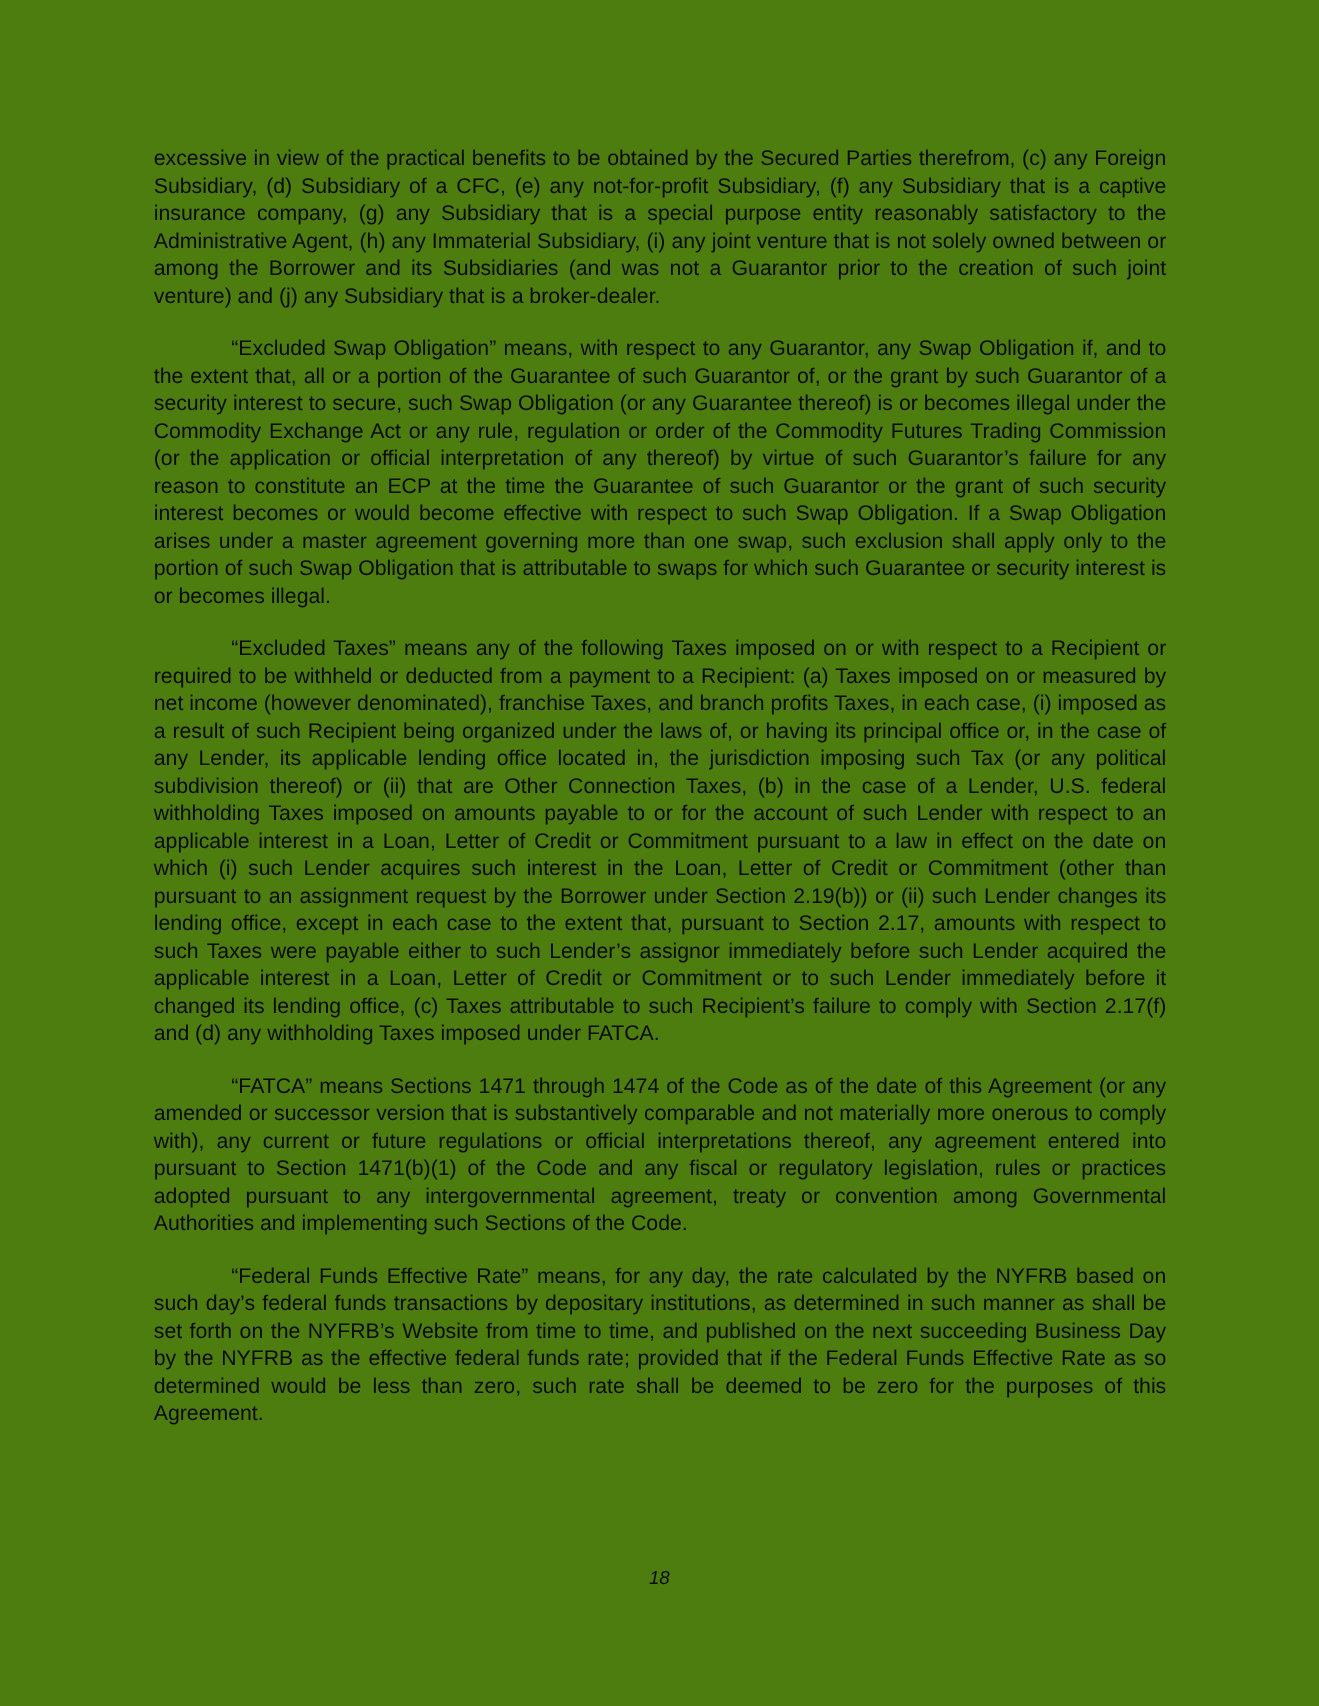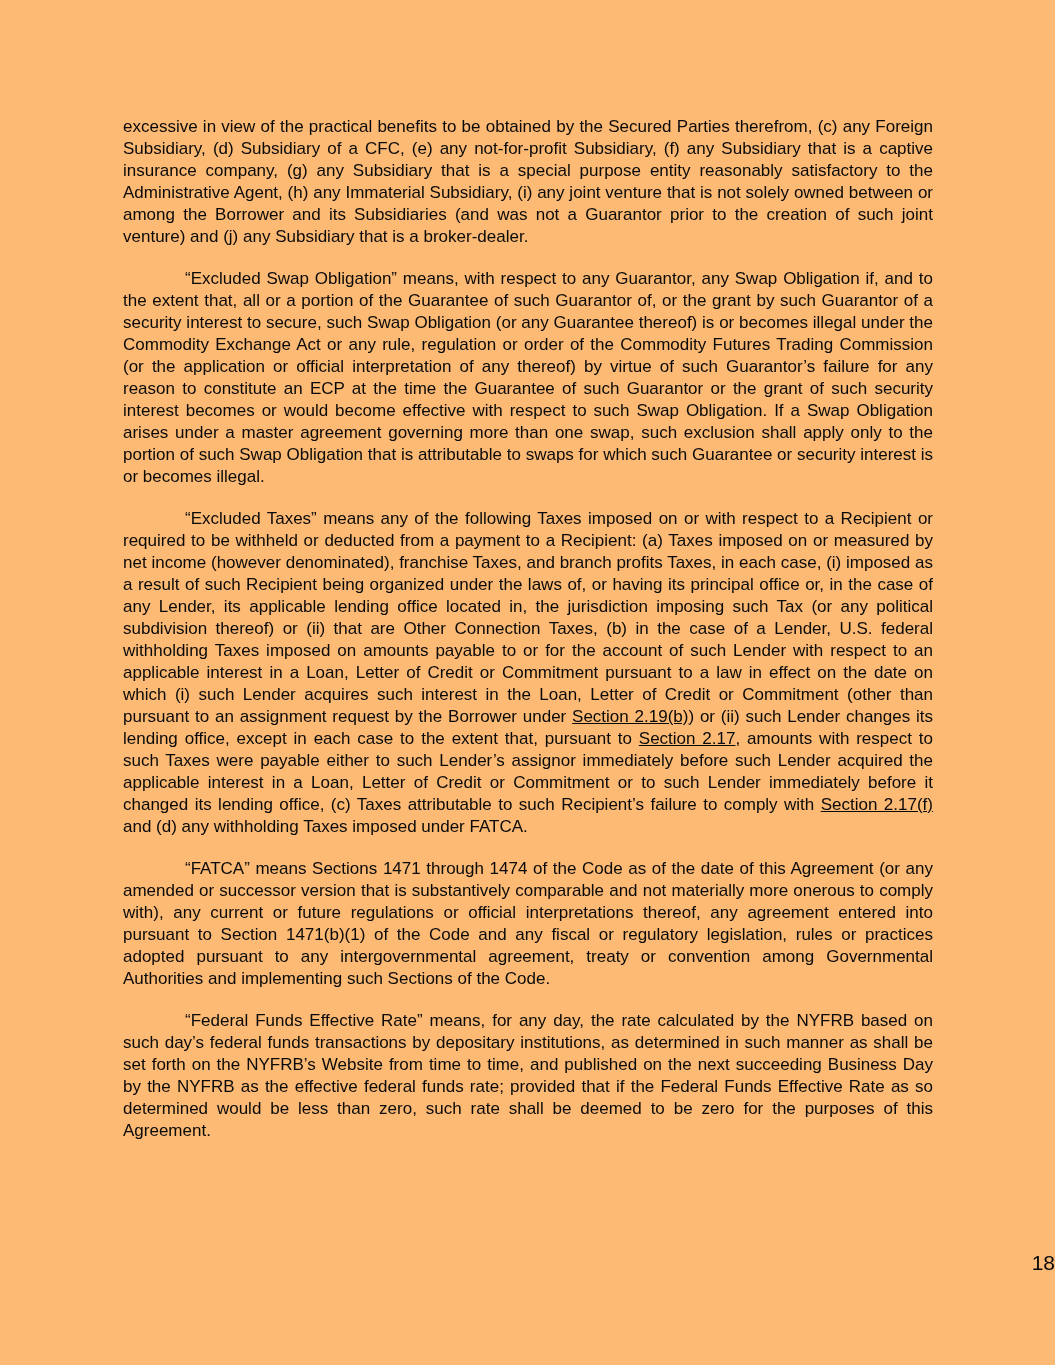--- a/index.html
+++ b/index.html
@@ -4,21 +4,21 @@
 <style>
   html, body {
     margin: 0;
     padding: 0;
     background: #ffffff;
   }
   .page {
     position: relative;
     width: 1055px;
     height: 1365px;
-    background: #fdba74;
+    background: #4d7c0f;
     font-family: "Liberation Sans", sans-serif;
     color: #0a0a0a;
     overflow: hidden;
   }
   .content {
     position: absolute;
     left: 123px;
     top: 116px;
     width: 810px;
     font-size: 17px;
@@ -28,30 +28,30 @@
   p.para {
     margin: 20px 0 0 0;
   }
   p.para:first-child {
     margin-top: 0;
   }
   p.para.indent {
     text-indent: 62px;
   }
   .uline {
-    text-decoration: underline;
   }
   .page-number {
     position: absolute;
     top: 1252px;
     left: 0;
     width: 100%;
-    text-align: right;
-    font-size: 21px;
+    text-align: center;
+    font-size: 15px;
     line-height: 22px;
+    font-style: italic;
   }
 </style>
 </head>
 <body>
 
 <div class="page">
   <div class="content">
       <p class="para"><span>excessive in view of the practical benefits to be obtained by the Secured Parties therefrom, (c) any Foreign Subsidiary, (d) Subsidiary of a CFC, (e) any not-for-profit Subsidiary, (f) any Subsidiary that is a captive insurance company, (g) any Subsidiary that is a special purpose entity reasonably satisfactory to the Administrative Agent, (h) any Immaterial Subsidiary, (i) any joint venture that is not solely owned between or among the Borrower and its Subsidiaries (and was not a Guarantor prior to the creation of such joint venture) and (j) any Subsidiary that is a broker-dealer.</span></p>
       <p class="para indent"><span>“Excluded Swap Obligation” means, with respect to any Guarantor, any Swap Obligation if, and to the extent that, all or a portion of the Guarantee of such Guarantor of, or the grant by such Guarantor of a security interest to secure, such Swap Obligation (or any Guarantee thereof) is or becomes illegal under the Commodity Exchange Act or any rule, regulation or order of the Commodity Futures Trading Commission (or the application or official interpretation of any thereof) by virtue of such Guarantor’s failure for any reason to constitute an ECP at the time the Guarantee of such Guarantor or the grant of such security interest becomes or would become effective with respect to such Swap Obligation. If a Swap Obligation arises under a master agreement governing more than one swap, such exclusion shall apply only to the portion of such Swap Obligation that is attributable to swaps for which such Guarantee or security interest is or becomes illegal.</span></p>
       <p class="para indent"><span>“Excluded Taxes” means any of the following Taxes imposed on or with respect to a Recipient or required to be withheld or deducted from a payment to a Recipient: (a) Taxes imposed on or measured by net income (however denominated), franchise Taxes, and branch profits Taxes, in each case, (i) imposed as a result of such Recipient being organized under the laws of, or having its principal office or, in the case of any Lender, its applicable lending office located in, the jurisdiction imposing such Tax (or any political subdivision thereof) or (ii) that are Other Connection Taxes, (b) in the case of a Lender, U.S. federal withholding Taxes imposed on amounts payable to or for the account of such Lender with respect to an applicable interest in a Loan, Letter of Credit or Commitment pursuant to a law in effect on the date on which (i) such Lender acquires such interest in the Loan, Letter of Credit or Commitment (other than pursuant to an assignment request by the Borrower under </span><span class="uline">Section 2.19(b)</span><span>) or (ii) such Lender changes its lending office, except in each case to the extent that, pursuant to </span><span class="uline">Section 2.17</span><span>, amounts with respect to such Taxes were payable either to such Lender’s assignor immediately before such Lender acquired the applicable interest in a Loan, Letter of Credit or Commitment or to such Lender immediately before it changed its lending office, (c) Taxes attributable to such Recipient’s failure to comply with </span><span class="uline">Section 2.17(f)</span><span> and (d) any withholding Taxes imposed under FATCA.</span></p>

